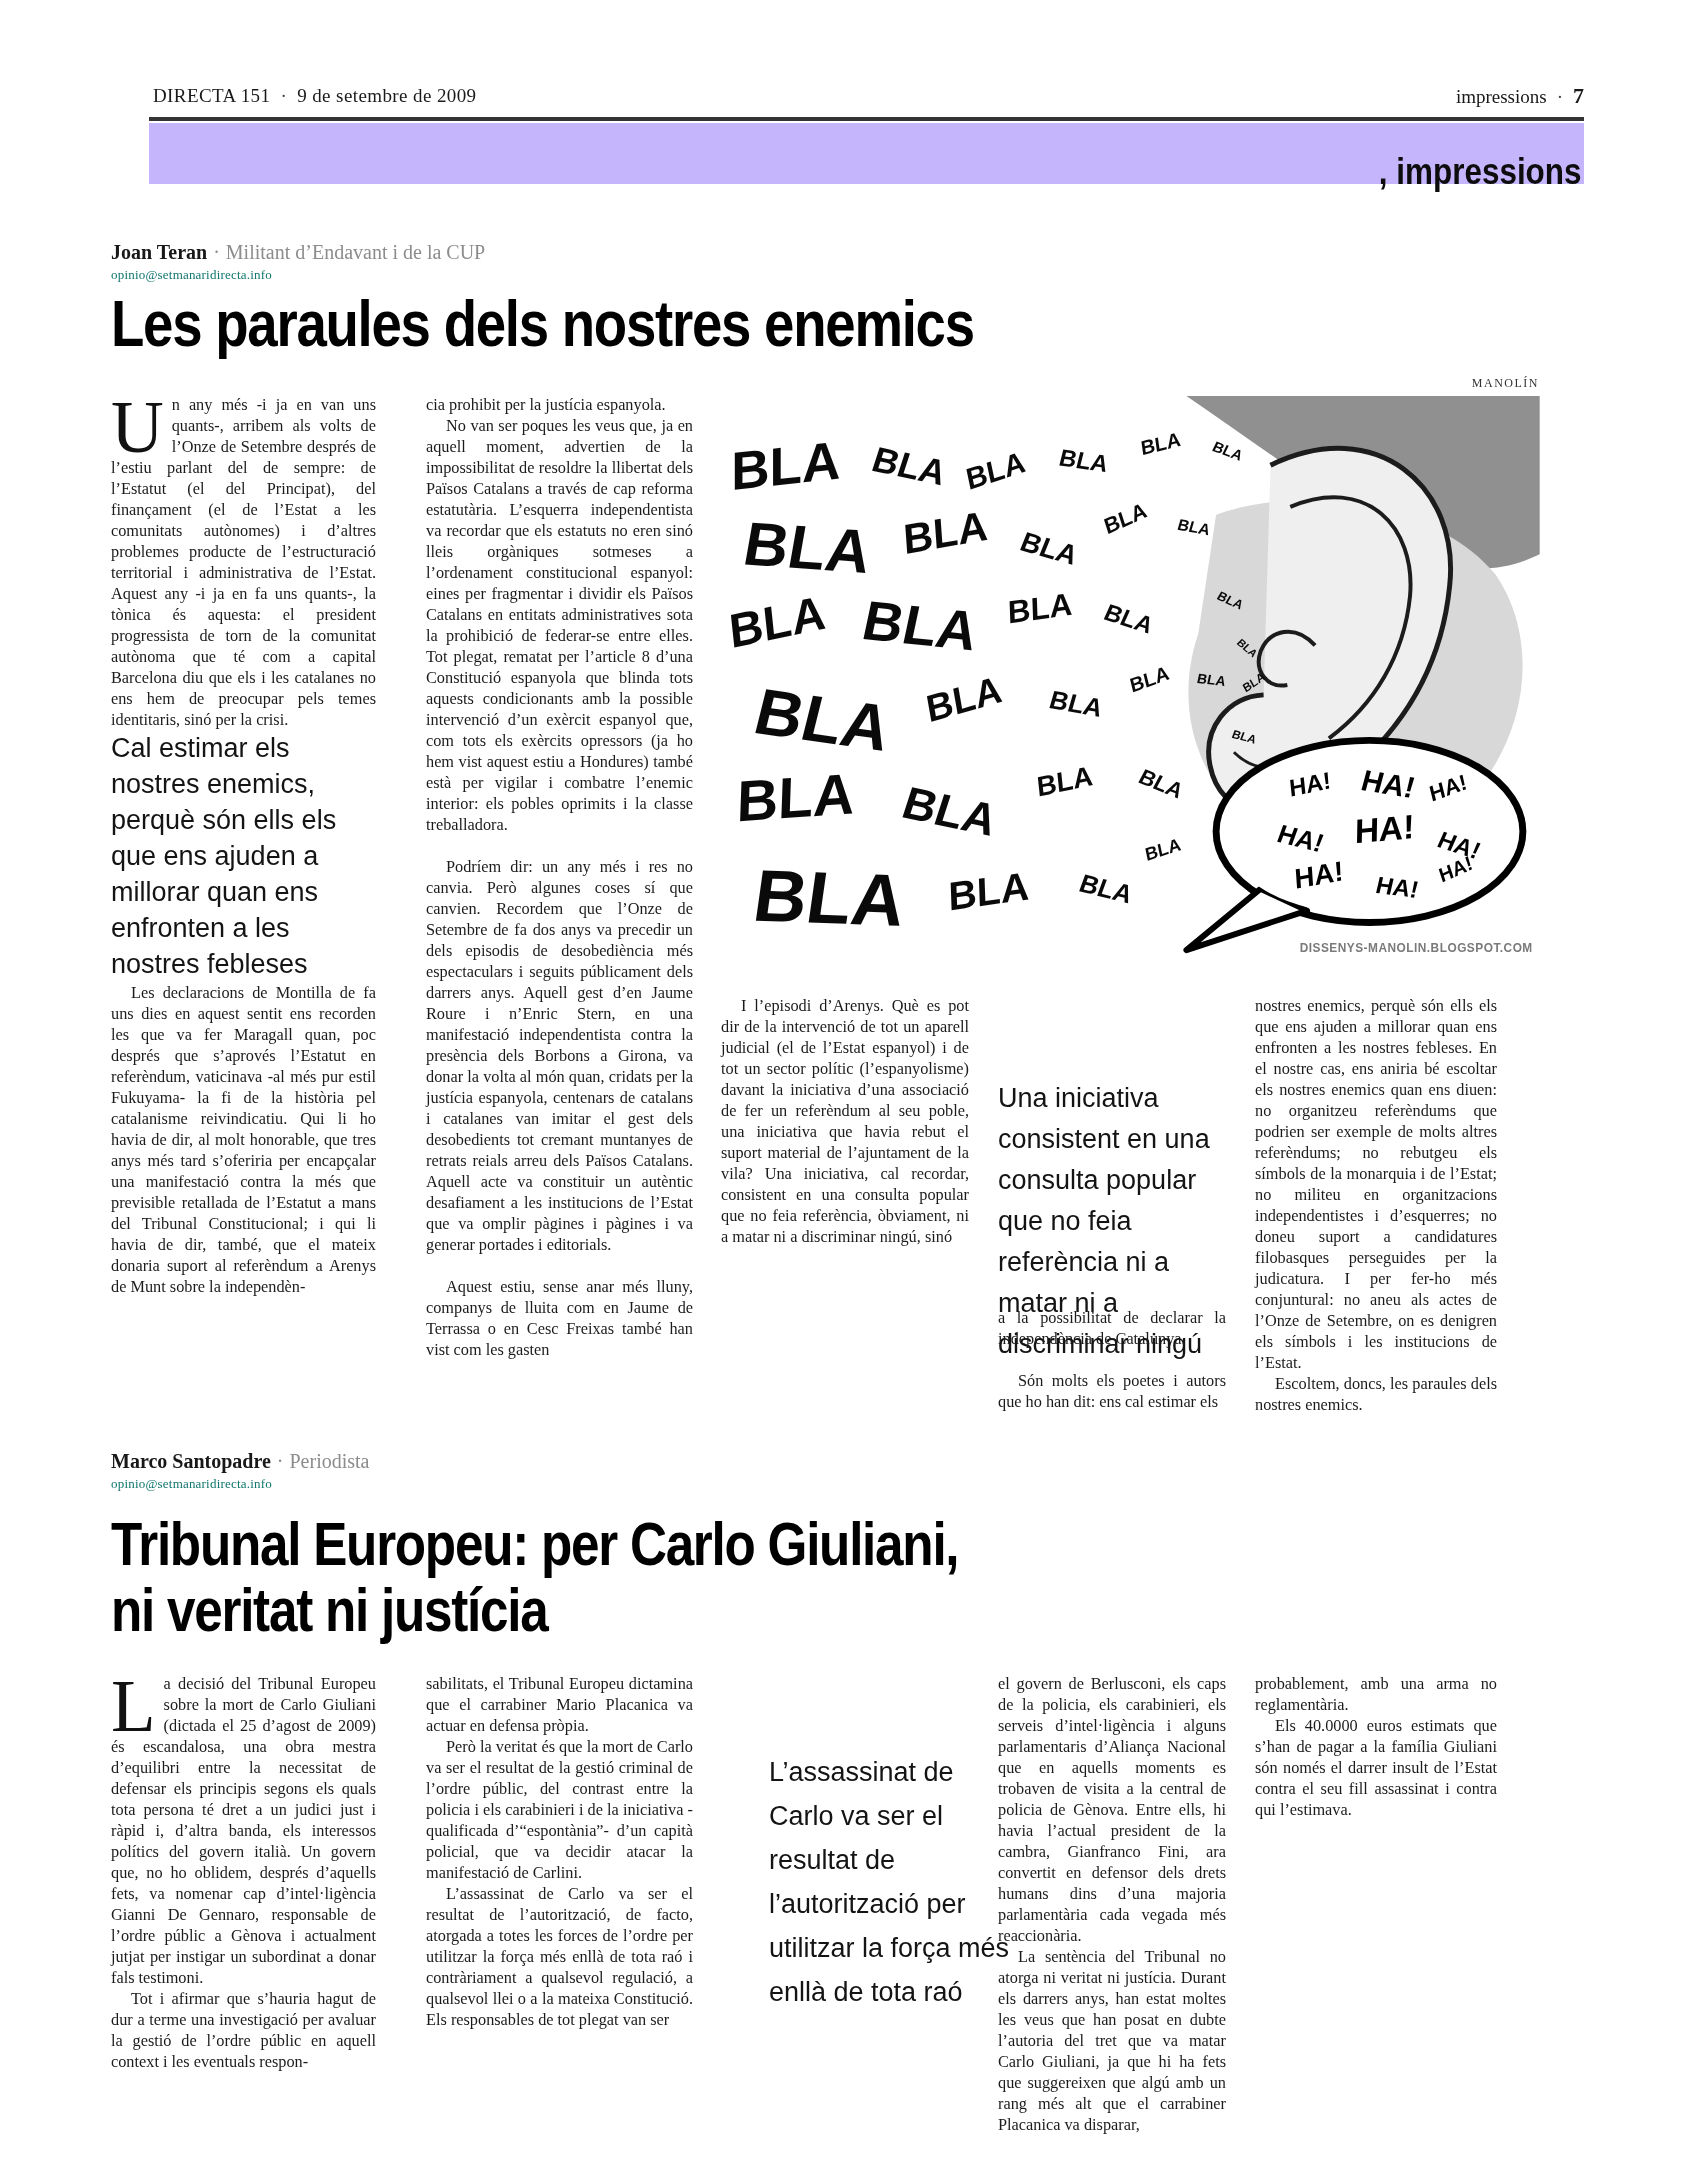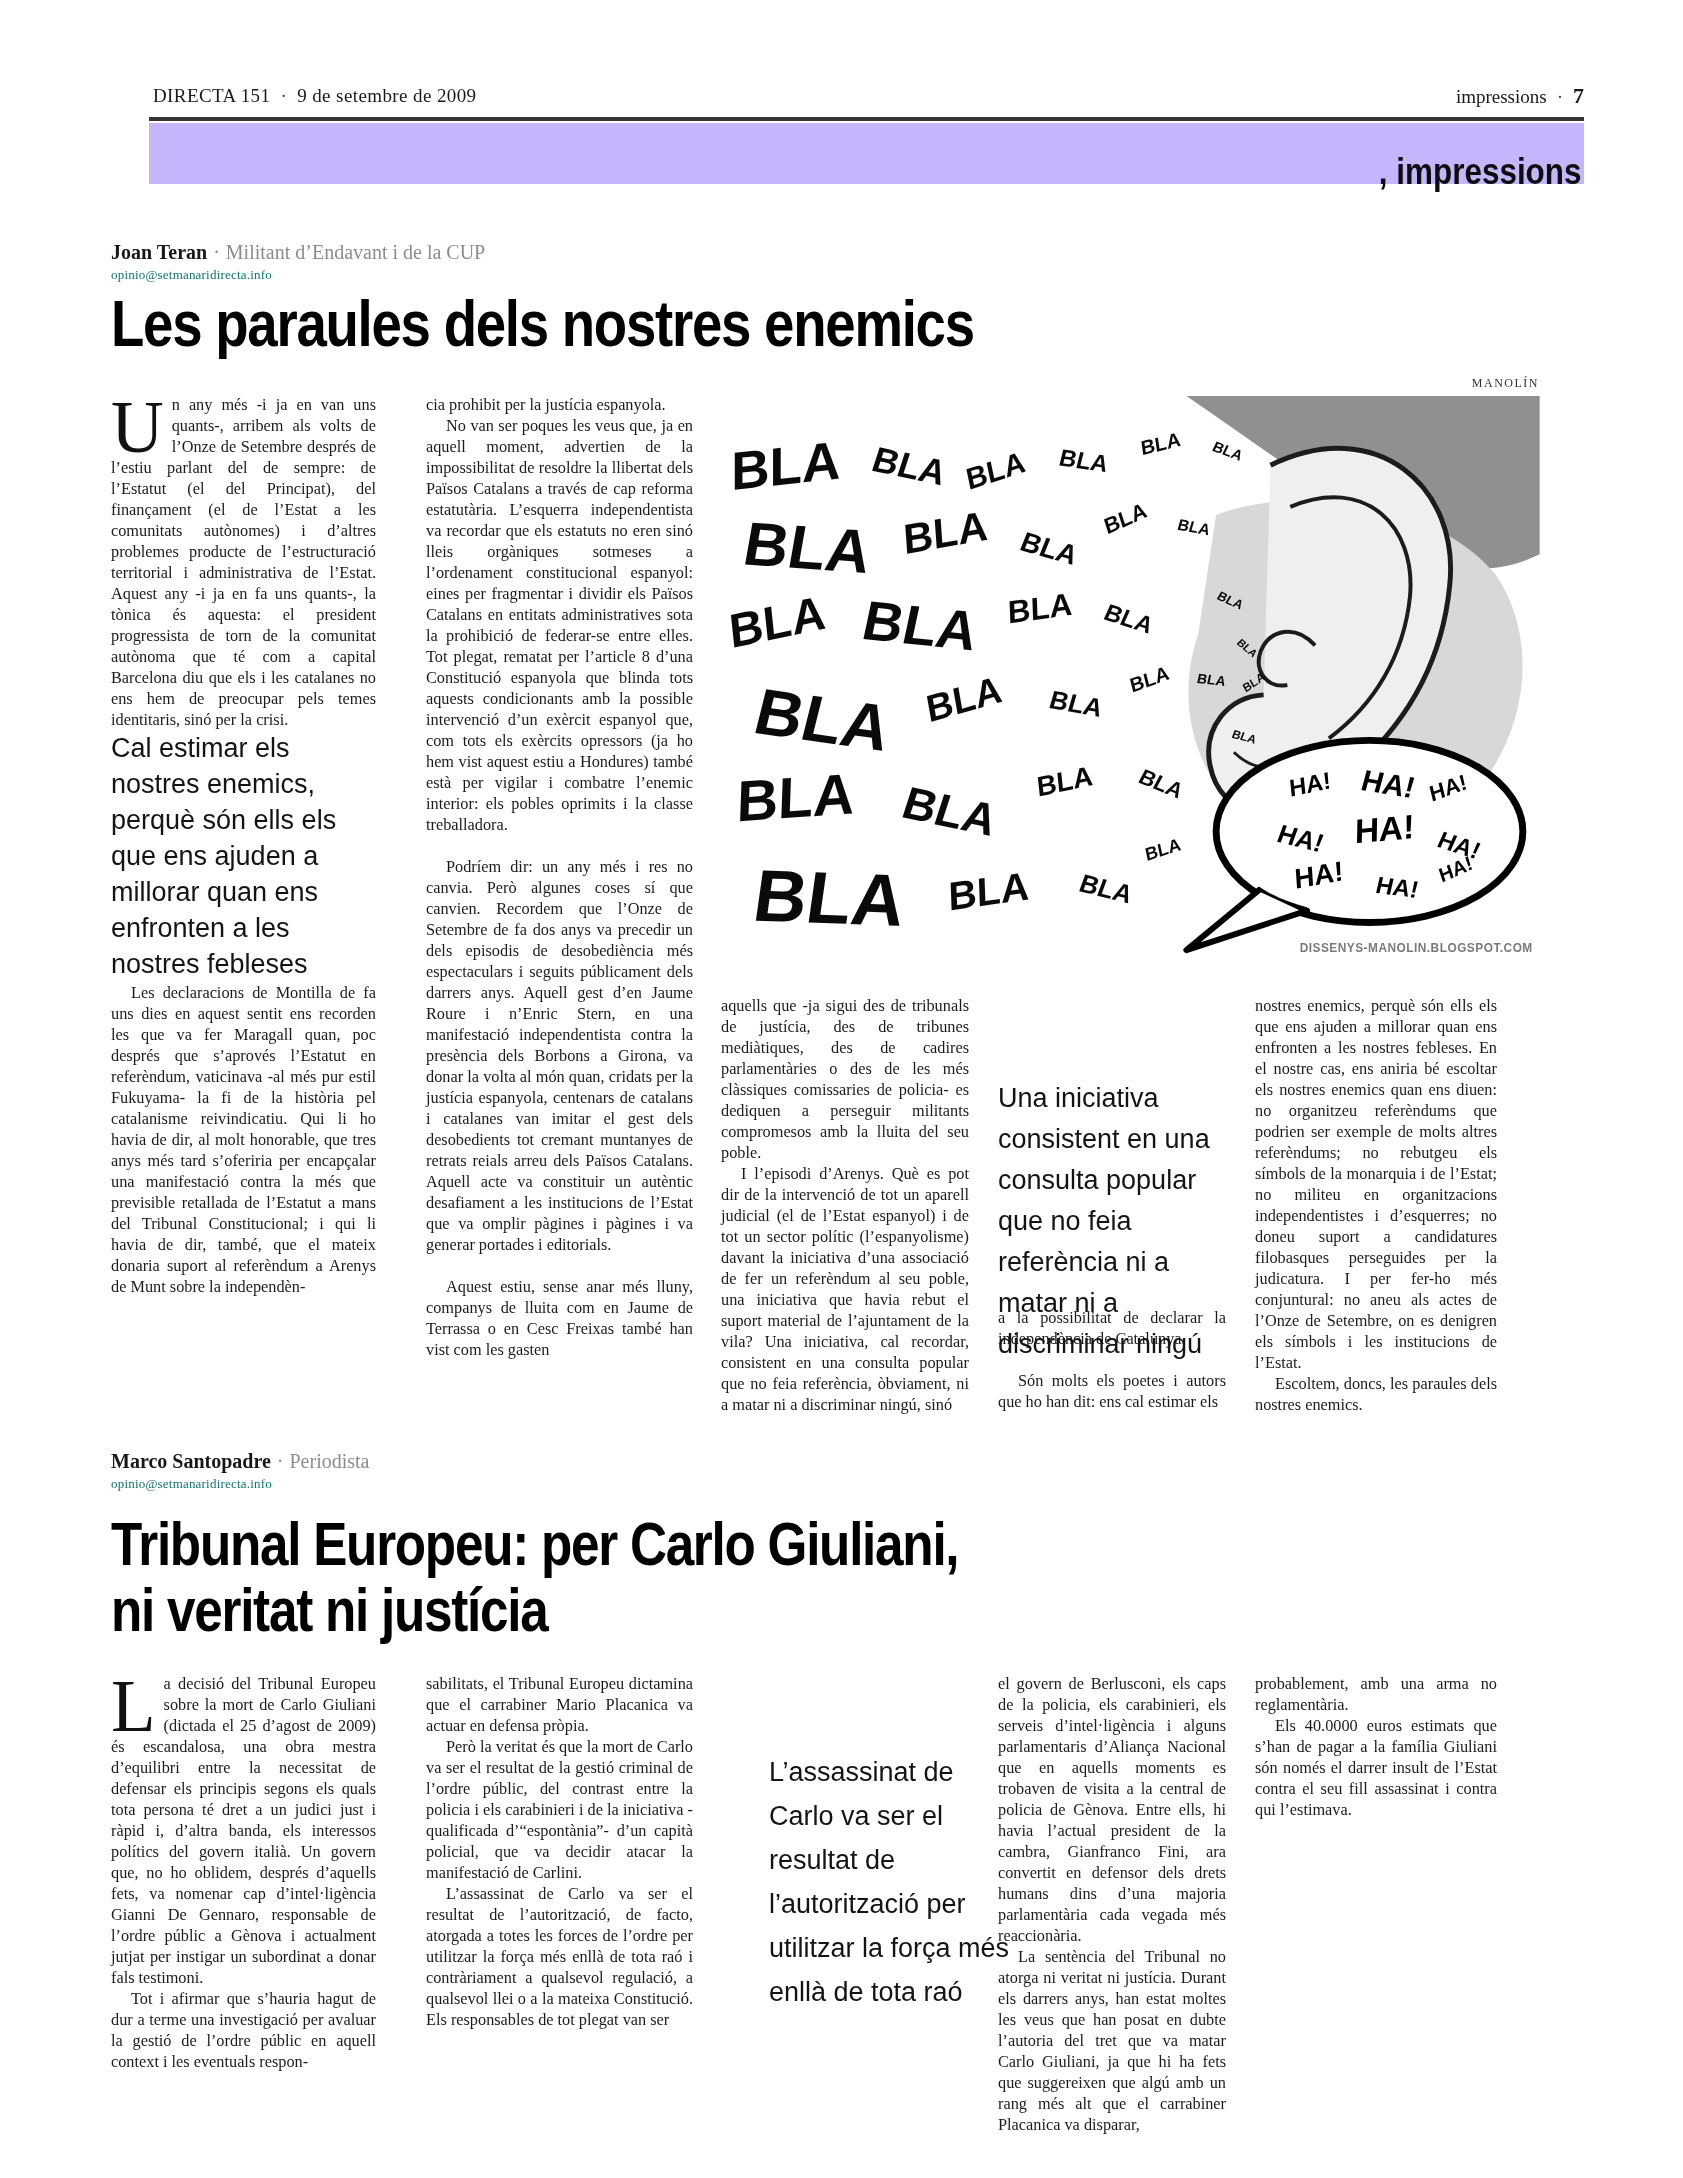--- a/index.html
+++ b/index.html
@@ -150,21 +150,20 @@
   </div>
 
   <div class="col" style="left:426px;top:394px;width:267px;">
     <p>cia prohibit per la justícia espanyola.</p>
     <p class="ind">No van ser poques les veus que, ja en aquell moment, advertien de la impossibilitat de resoldre la llibertat dels Països Catalans a través de cap reforma estatutària. L’esquerra independentista va recordar que els estatuts no eren sinó lleis orgàniques sotmeses a l’ordenament constitucional espanyol: eines per fragmentar i dividir els Països Catalans en entitats administratives sota la prohibició de federar-se entre elles. Tot plegat, rematat per l’article 8 d’una Constitució espanyola que blinda tots aquests condicionants amb la possible intervenció d’un exèrcit espanyol que, com tots els exèrcits opressors (ja ho hem vist aquest estiu a Hondures) també està per vigilar i combatre l’enemic interior: els pobles oprimits i la classe treballadora.</p>
     <p class="ind gap">Podríem dir: un any més i res no canvia. Però algunes coses sí que canvien. Recordem que l’Onze de Setembre de fa dos anys va precedir un dels episodis de desobediència més espectaculars i seguits públicament dels darrers anys. Aquell gest d’en Jaume Roure i n’Enric Stern, en una manifestació independentista contra la presència dels Borbons a Girona, va donar la volta al món quan, cridats per la justícia espanyola, centenars de catalans i catalanes van imitar el gest dels desobedients tot cremant muntanyes de retrats reials arreu dels Països Catalans. Aquell acte va constituir un autèntic desafiament a les institucions de l’Estat que va omplir pàgines i pàgines i va generar portades i editorials.</p>
     <p class="ind gap">Aquest estiu, sense anar més lluny, companys de lluita com en Jaume de Terrassa o en Cesc Freixas també han vist com les gasten</p>
   </div>
 
   <div class="col" style="left:721px;top:995px;width:248px;">
-    <p>aquells que -ja sigui des de tribunals de justícia, des de tribunes mediàtiques, des de cadires parlamentàries o des de les més clàssiques comissaries de policia- es dediquen a perseguir militants compromesos amb la lluita del seu poble.</p>
     <p class="ind">I l’episodi d’Arenys. Què es pot dir de la intervenció de tot un aparell judicial (el de l’Estat espanyol) i de tot un sector polític (l’espanyolisme) davant la iniciativa d’una associació de fer un referèndum al seu poble, una iniciativa que havia rebut el suport material de l’ajuntament de la vila? Una iniciativa, cal recordar, consistent en una consulta popular que no feia referència, òbviament, ni a matar ni a discriminar ningú, sinó</p>
   </div>
 
   <div class="pq pq-abs pq2">Una iniciativa consistent en una consulta popular que no feia referència ni a matar ni a discriminar ningú</div>
 
   <div class="col" style="left:998px;top:1307px;width:228px;">
     <p>a la possibilitat de declarar la independència de Catalunya.</p>
     <p class="ind gap">Són molts els poetes i autors que ho han dit: ens cal estimar els</p>
   </div>
 

